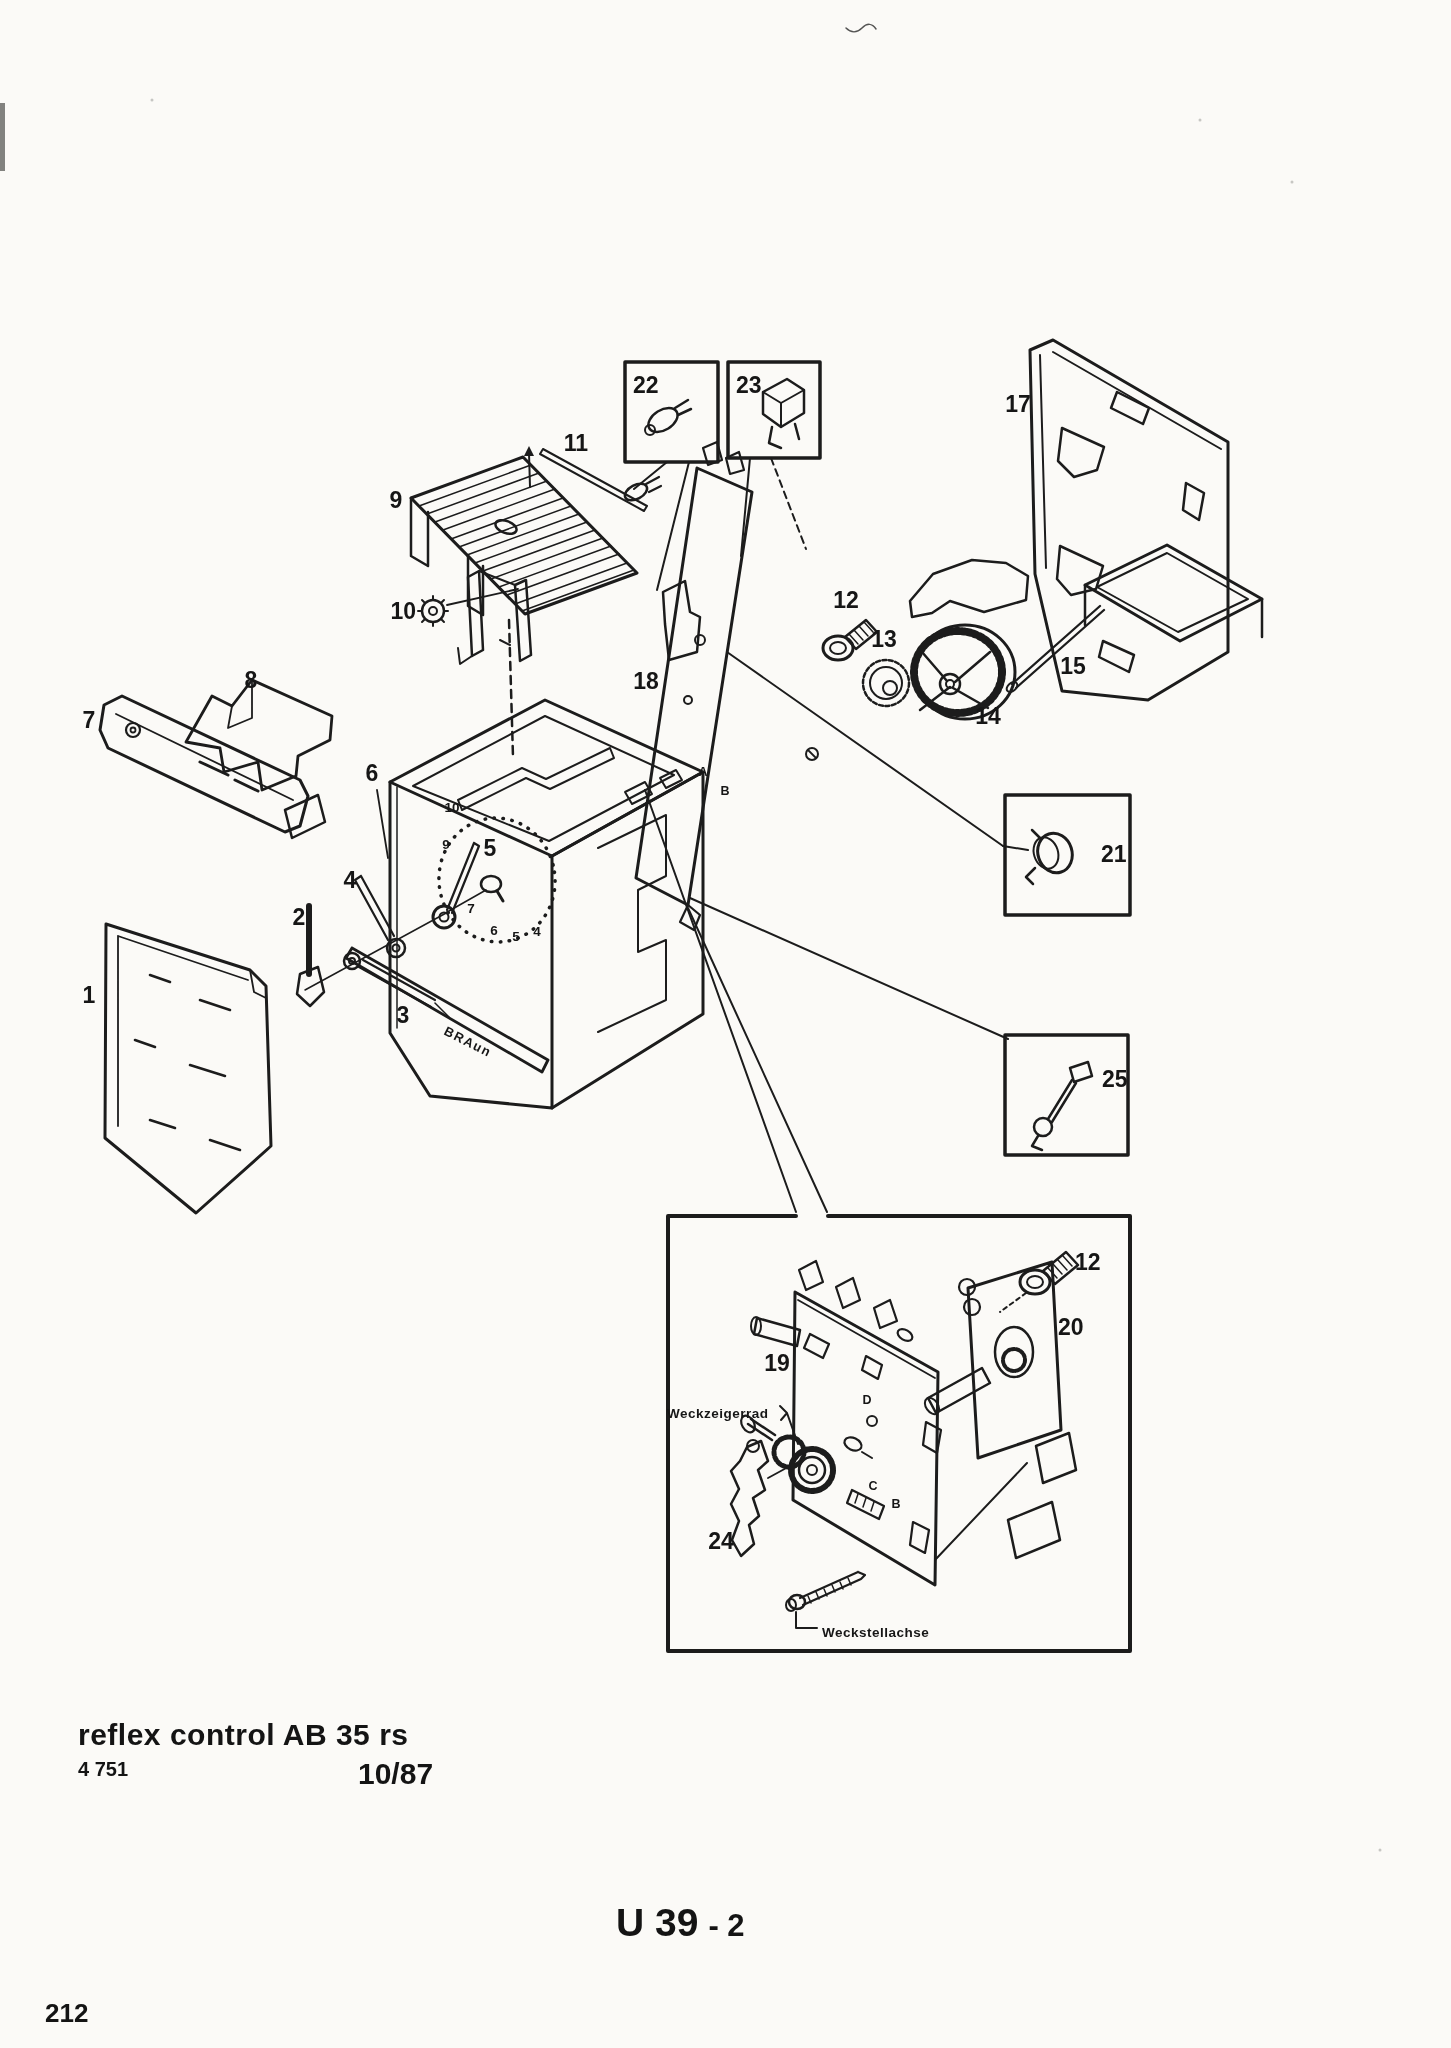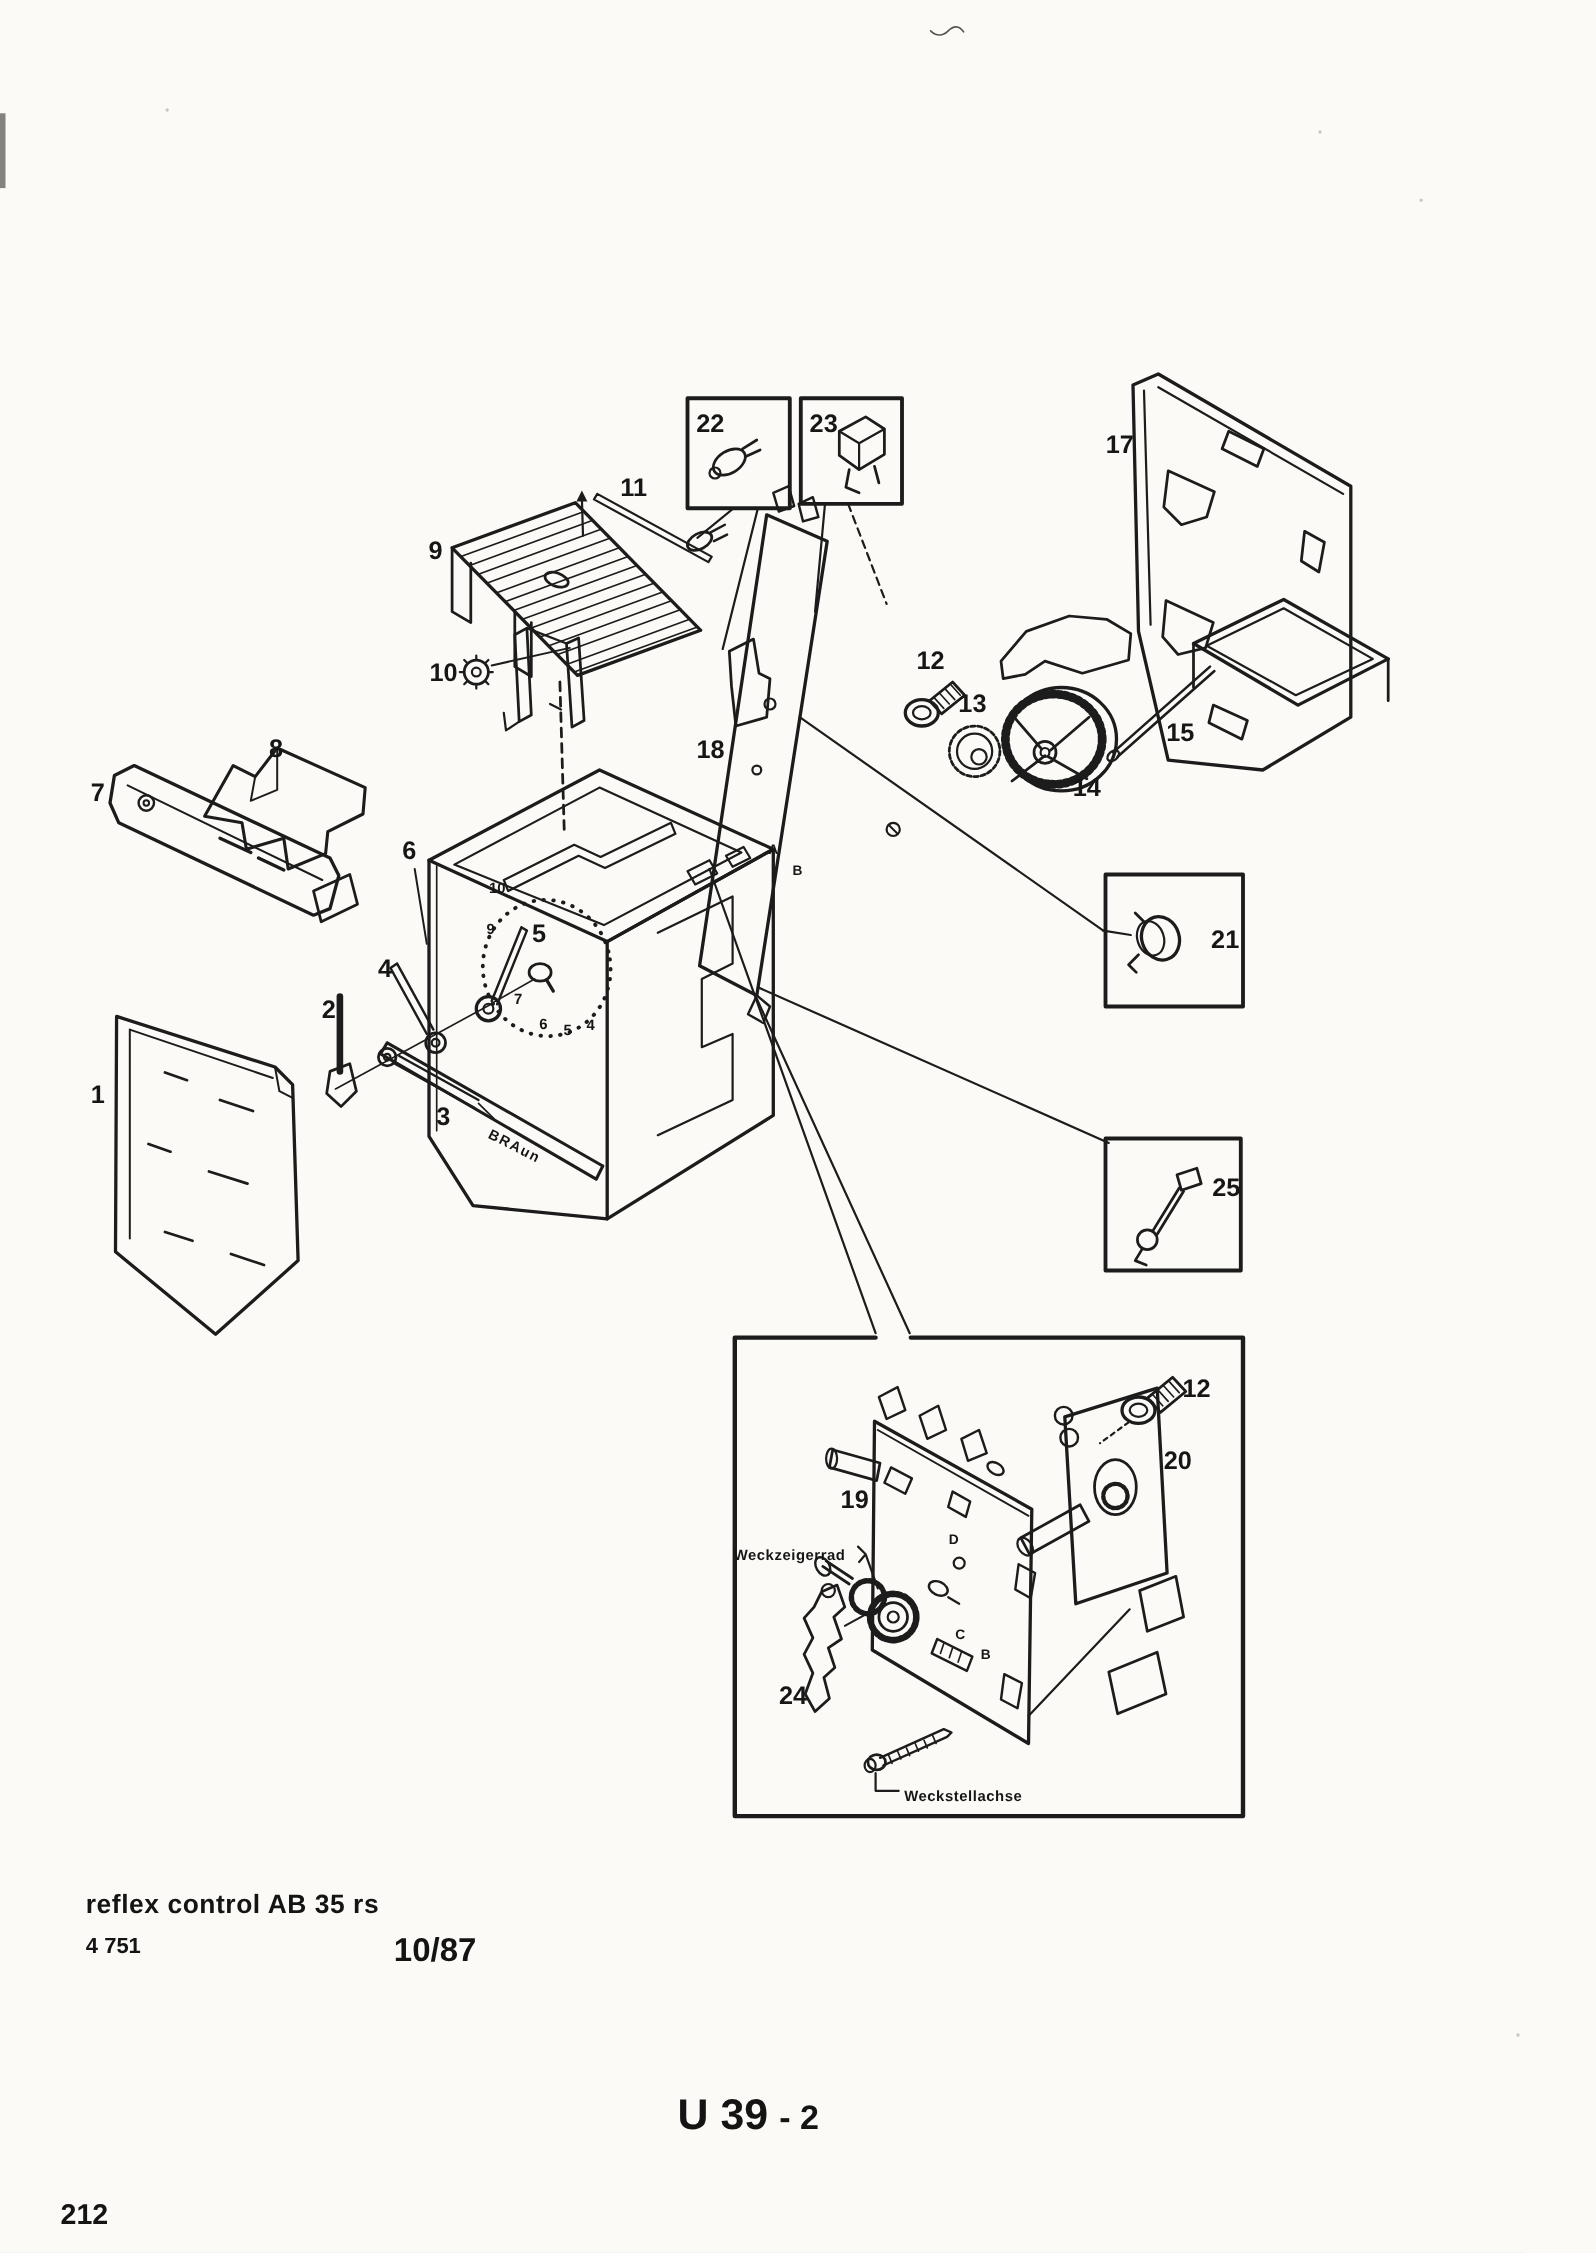--- a/index.html
+++ b/index.html
@@ -7,26 +7,26 @@
         font-family:"Liberation Sans",sans-serif;}
   svg.diagram{position:absolute;left:0;top:0;width:100%;height:100%;}
   svg .ln{fill:none;stroke:#1c1c1c;stroke-linejoin:round;stroke-linecap:round;}
   svg text{font-family:"Liberation Sans",sans-serif;font-weight:bold;fill:#161616;}
   svg text.lbl{font-size:23px;}
   svg text.sm{font-size:13.5px;}
   svg text.ltr{font-size:12.5px;}
   svg text.de{font-size:13.5px;letter-spacing:.5px;}
   svg text.brand{font-size:13px;letter-spacing:1.5px;}
   .ftxt{position:absolute;color:#141414;font-weight:bold;line-height:1;white-space:pre;}
-  .f-title{left:78px;top:1720px;font-size:24px;letter-spacing:.5px;}
+  .f-title{left:78px;top:1720px;font-size:30px;letter-spacing:.5px;}
   .f-type{left:78px;top:1759px;font-size:20px;}
   .f-date{left:358px;top:1759px;font-size:30px;}
   .f-sheet{left:616px;top:1903px;font-size:39px;}
   .f-sheet .sfx{font-size:31px;margin-left:10px;}
-  .f-page{left:55px;top:2000px;font-size:26px;}
+  .f-page{left:45px;top:2000px;font-size:26px;}
 </style>
 </head>
 <body>
 
 <div class="page">
 
 <svg class="diagram" viewBox="0 0 1451 2048">
 
   <g opacity="0.75">
     <path class="ln" d="M846,28 c5,5 11,5 16,0 c5,-5 10,-5 14,1" stroke="#9a9a9a" stroke-width="1.5"></path>

